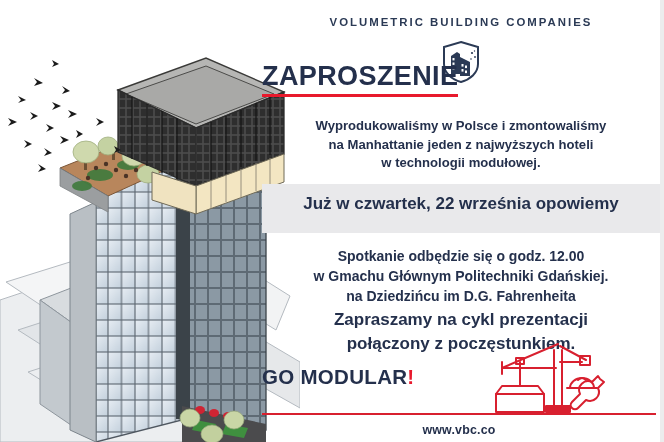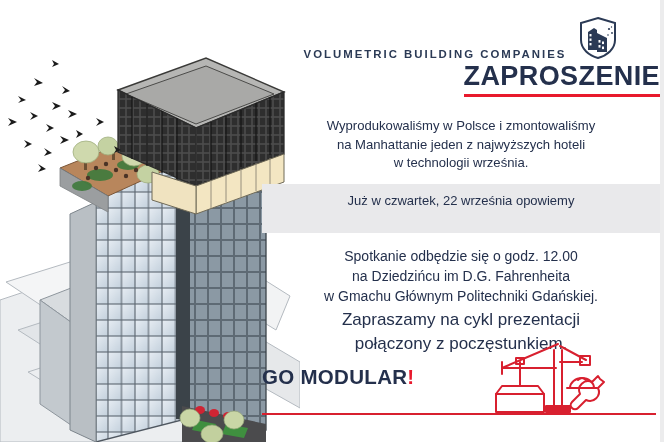--- a/index.html
+++ b/index.html
@@ -57,40 +57,41 @@
     background: #e9e9eb;
   }
 
   
   .brand {
     position: absolute;
     left: 0;
     top: 16px;
     width: 398px;
     display: flex;
-    align-items: flex-end;
+    align-items: center;
     justify-content: center;
     gap: 12px;
+    flex-direction: column;
   }
   .brand-name {
     font-size: 11.4px;
     font-weight: bold;
     letter-spacing: 2.0px;
     color: #2b3a55;
     white-space: nowrap;
   }
   .brand-shield { width: 40px; height: 44px; flex: 0 0 auto; }
 
   
   .headline-wrap {
     position: absolute;
     left: 0;
     top: 62px;
     width: 398px;
-    text-align: right;
+    text-align: left;
   }
   .headline {
     display: inline-block;
     font-size: 27px;
     font-weight: bold;
     letter-spacing: 0.4px;
     color: #24304c;
     line-height: 1.05;
   }
   .headline-rule {
@@ -100,27 +101,27 @@
     margin-top: 4px;
   }
 
   
   .para {
     position: absolute;
     left: 0;
     width: 398px;
     text-align: center;
     color: #24304c;
-    font-weight: normal;
+    font-weight: bold;
     line-height: 1.42;
   }
   .para .line { display: block; white-space: nowrap; }
 
   .para-intro  { top: 117px; font-size: 13.1px; }
-  .para-when   { top: 192px; font-size: 13px; }
+  .para-when   { top: 192px; font-size: 17px; }
   .para-where  { top: 247px; font-size: 14px; }
   .para-invite { top: 308px; font-size: 17px; }
 
   
   .tagline {
     position: absolute;
     left: 0;
     top: 365px;
     width: 398px;
     text-align: left;
@@ -350,31 +351,31 @@
     <div class="headline-wrap">
       <span class="headline">
         <span>ZAPROSZENIE</span>
         <span class="headline-rule"></span>
       </span>
     </div>
 
     <div class="para para-intro">
       <span class="line">Wyprodukowaliśmy w Polsce i zmontowaliśmy</span>
       <span class="line">na Manhattanie jeden z najwyższych hoteli</span>
-      <span class="line">w technologii września.</span>
+      <span class="line">w technologii modułowej.</span>
     </div>
 
     <div class="para para-when">
       <span class="line">Już w czwartek, 22 września opowiemy</span>
     </div>
 
     <div class="para para-where">
       <span class="line">Spotkanie odbędzie się o godz. 12.00</span>
+      <span class="line">w Gmachu Głównym Politechniki Gdańskiej.</span>
       <span class="line">na Dziedzińcu im D.G. Fahrenheita</span>
-      <span class="line">w Gmachu Głównym Politechniki Gdańskiej.</span>
     </div>
 
     <div class="para para-invite">
       <span class="line">Zapraszamy na cykl prezentacji</span>
       <span class="line">połączony z poczęstunkiem.</span>
     </div>
 
     <div class="tagline">
       <span>GO MODULAR</span><span class="bang">!</span>
     </div>
@@ -404,16 +405,17 @@
 
         <path d="M76,52 a12,10 0 0 1 24,0 z"></path>
         <line x1="73" y1="52" x2="103" y2="52"></line>
         <path d="M84,44 q4,-4 8,0"></path>
 
         <path d="M104,40 l-6,6 a9,9 0 0 0 -12,12 l-8,8 a4,4 0 0 0 6,6 l8,-8 a9,9 0 0 0 12,-12 l6,-6 l-4,-3 l-2,-3z"></path>
       </svg>
     </div>
 
     <div class="footer-rule"></div>
+    <div class="footer-url">www.vbc.co</div>
   </div>
 
   <div class="edge-strip"></div>
 </div>
 
 </body></html>

